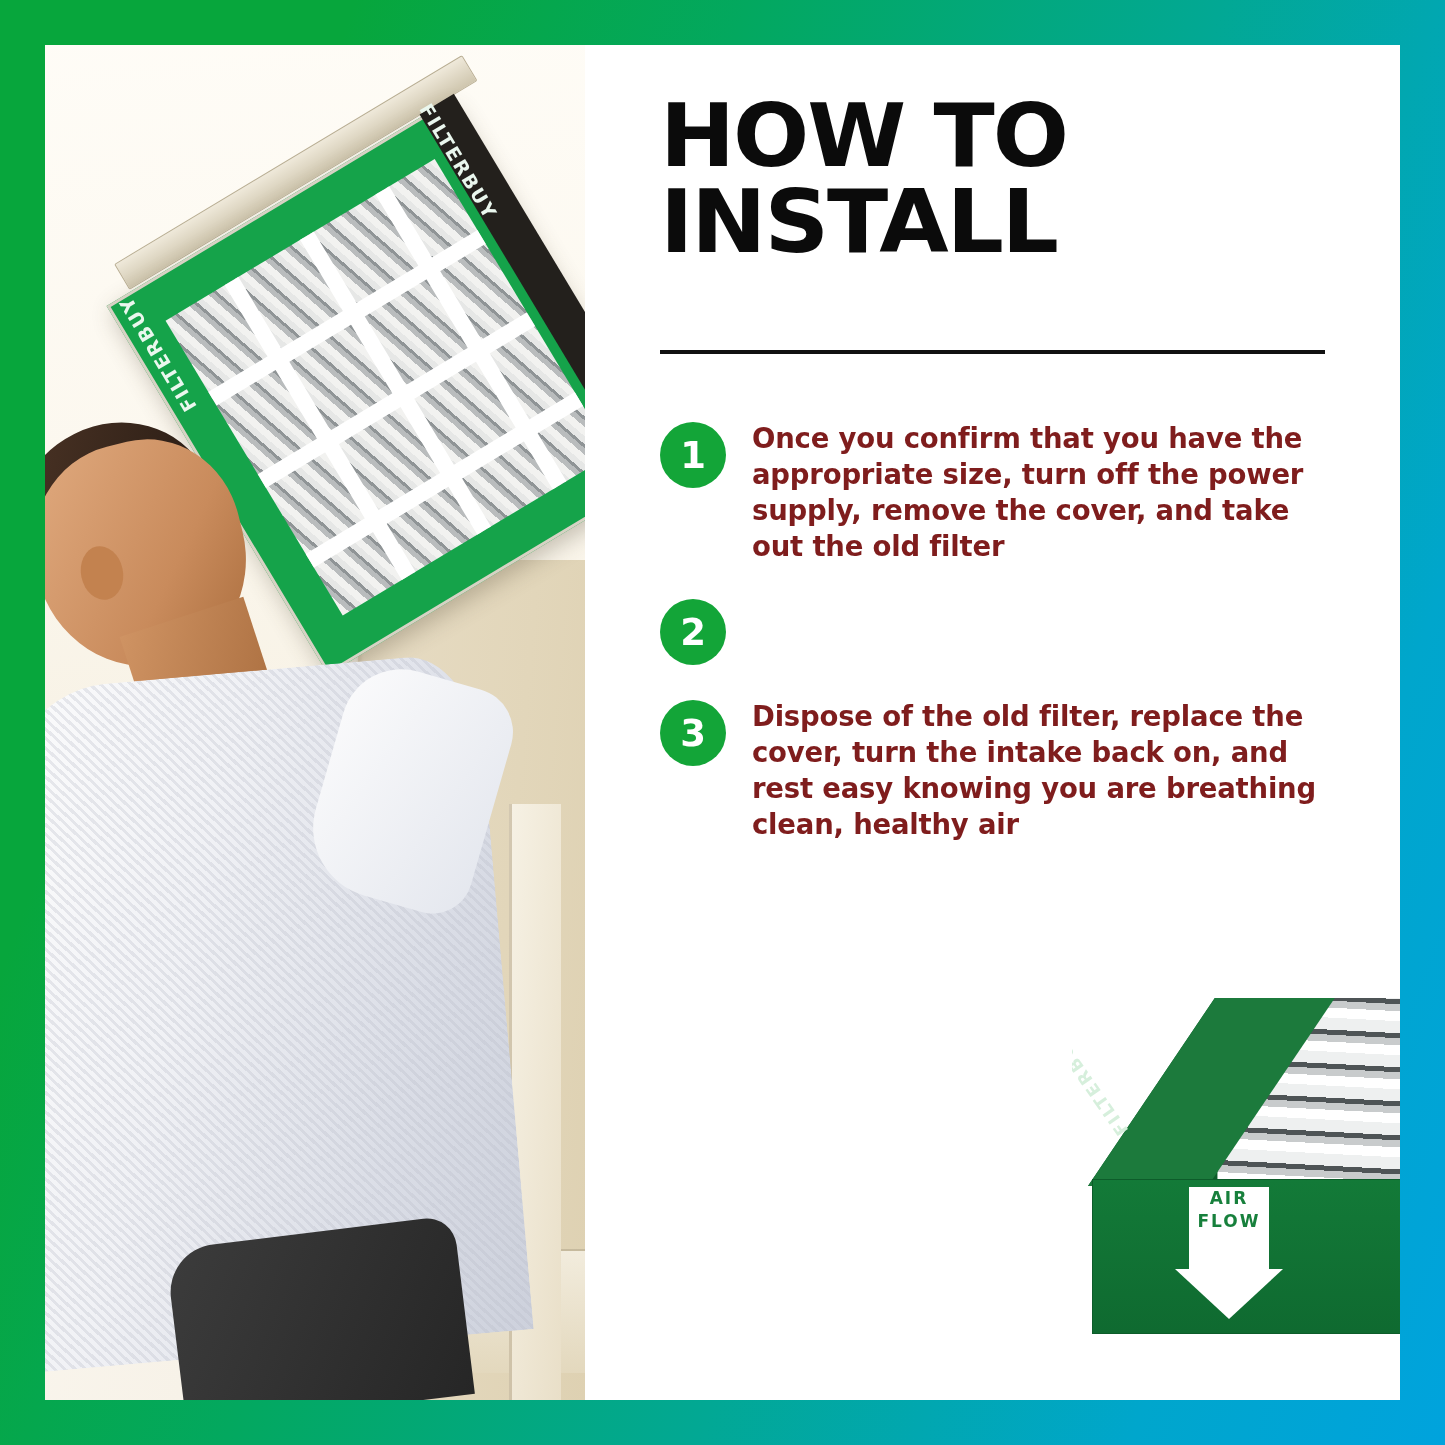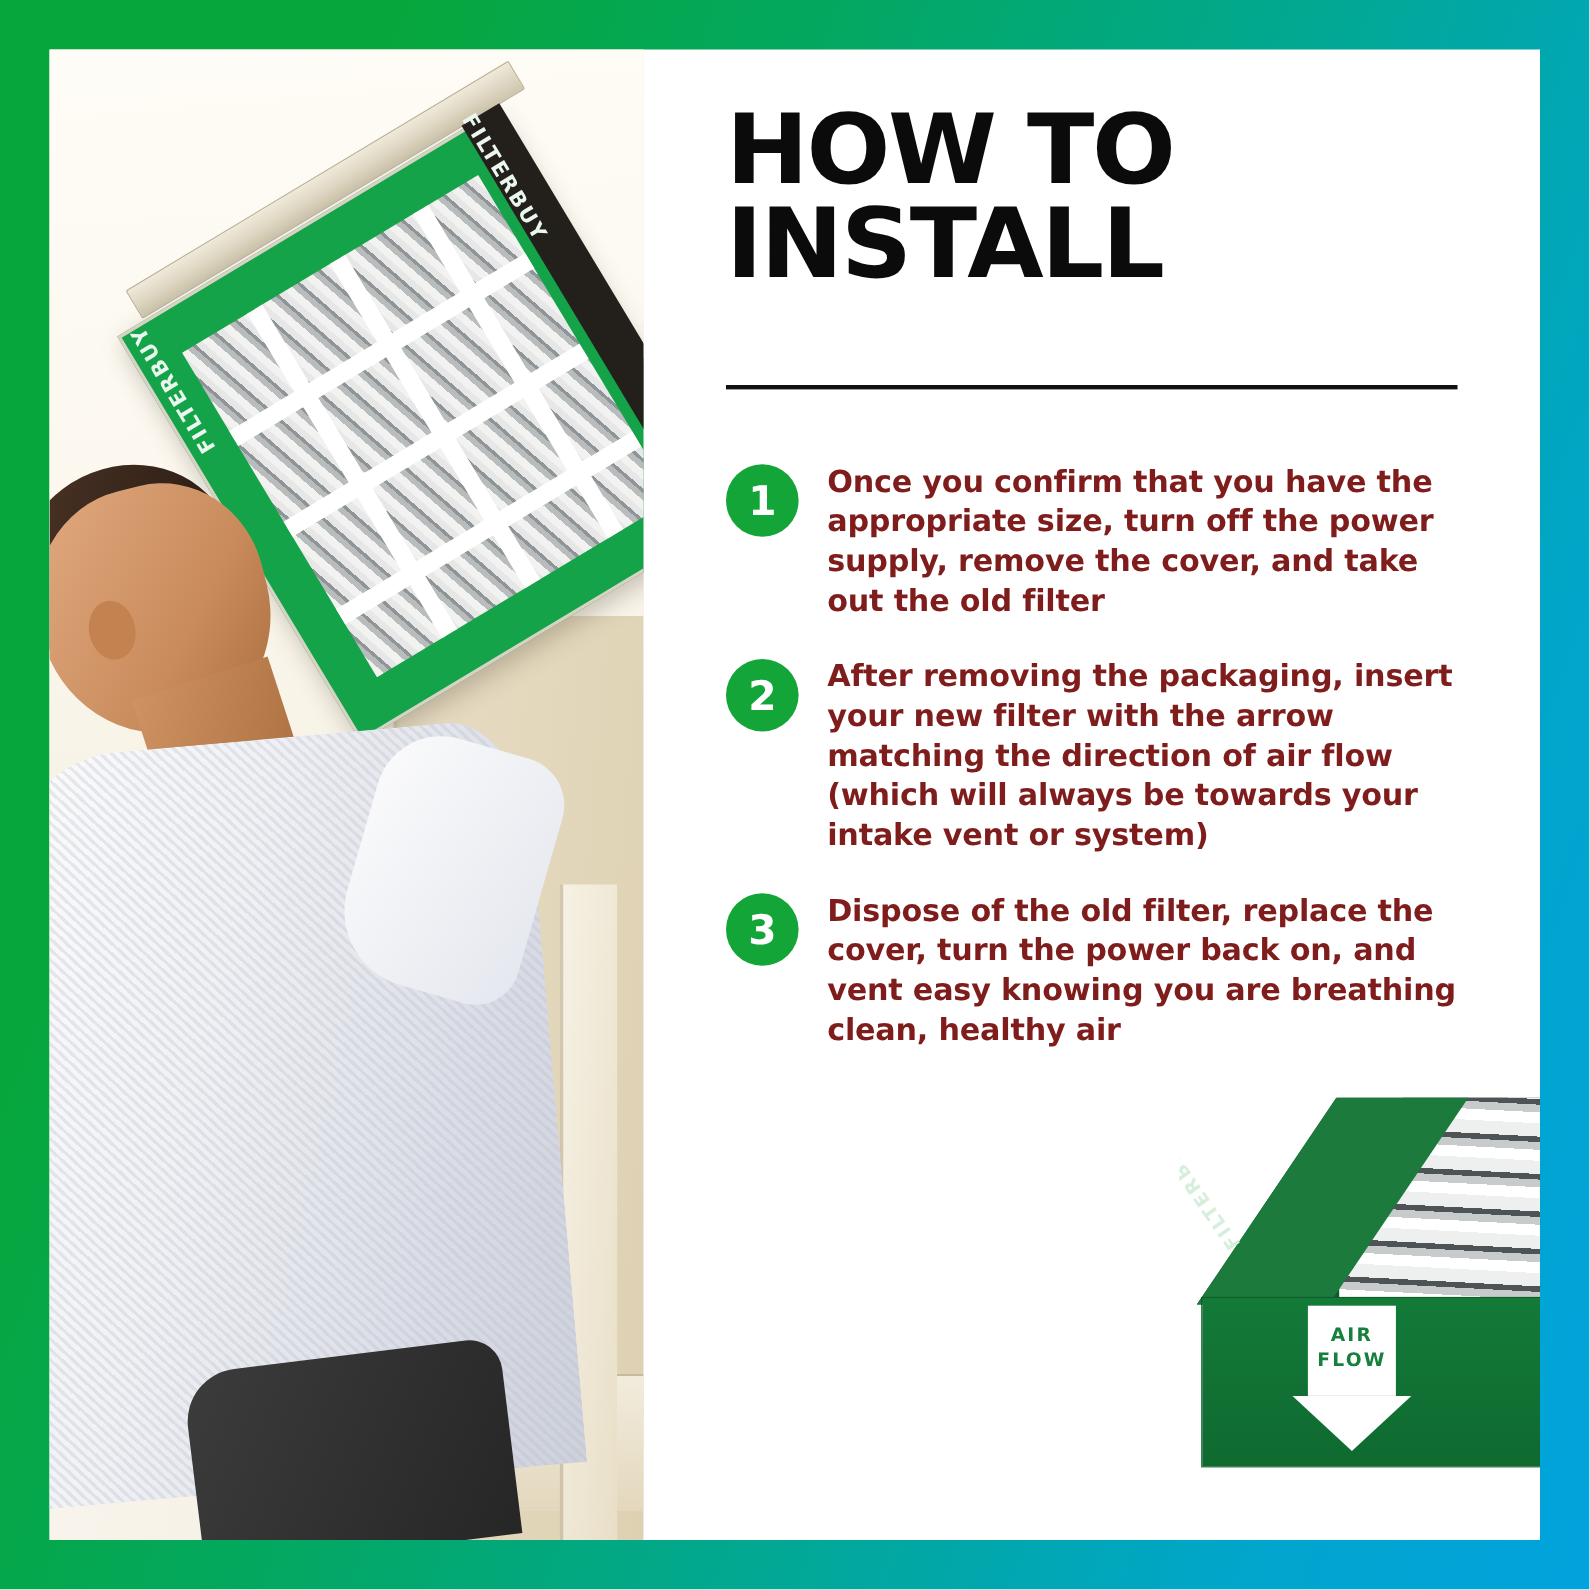--- a/index.html
+++ b/index.html
@@ -437,21 +437,21 @@
     top: 82px;
     width: 0;
     height: 0;
     border-left: 54px solid transparent;
     border-right: 54px solid transparent;
     border-top: 50px solid #ffffff;
   }
   .arrow-label {
     position: absolute;
     left: 0;
-    top: 16px;
+    top: 0;
     width: 108px;
     text-align: center;
     color: #17803c;
     font-family: "DejaVu Sans", sans-serif;
     font-weight: 700;
     font-size: 17px;
     letter-spacing: 2px;
     line-height: 1.35;
   }
 </style>
@@ -511,26 +511,25 @@
 
       <div class="steps">
 
         <div class="step">
           <div class="badge">1</div>
           <div class="step-text">Once you confirm that you have the appropriate size, turn off the power supply, remove the cover, and take out the old filter</div>
         </div>
 
         <div class="step">
           <div class="badge">2</div>
-          <div class="step-text">After removing the packaging, insert your new filter with the arrow matching the direction of air flow (which will always be towards your intake vent or system)</div>
         </div>
 
         <div class="step">
           <div class="badge">3</div>
-          <div class="step-text">Dispose of the old filter, replace the cover, turn the power back on, and vent easy knowing you are breathing clean, healthy air</div>
+          <div class="step-text">Dispose of the old filter, replace the cover, turn the intake back on, and rest easy knowing you are breathing clean, healthy air</div>
         </div>
 
       </div>
 
       <div class="product">
         <div class="pr-top">
           <div class="pr-pleats"></div>
         </div>
         <div class="pr-railband"></div>
         <div class="pr-brand">FILTERBUY</div>

